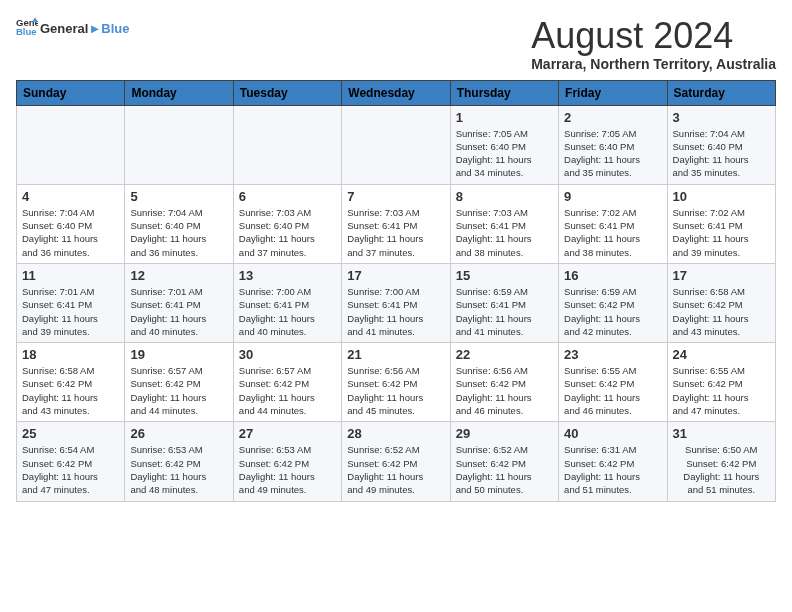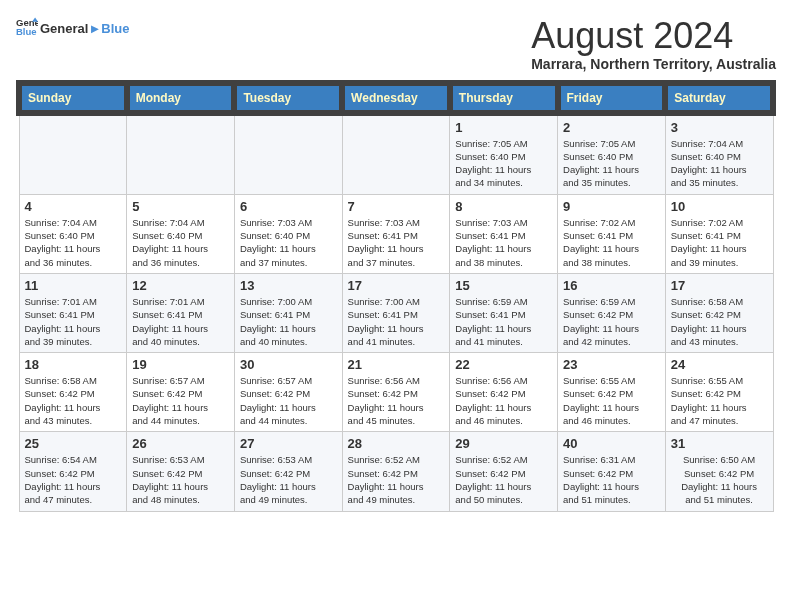--- a/index.html
+++ b/index.html
@@ -40,26 +40,26 @@
       color: #333;
       font-weight: bold;
     }
     table {
       width: 100%;
       border-collapse: collapse;
       font-size: 10px;
     }
     thead tr th {
       background: #3a7fc1;
-      color: #fef9c3;
+      color: #000000;
       text-align: left;
       padding: 5px 6px;
       font-size: 12px;
       font-weight: bold;
-      border: 6px solid #404040;
+      border: 1px solid #404040;
     }
     tbody tr td {
       vertical-align: top;
       padding: 4px 5px;
       border: 1px solid #ccc;
       min-height: 80px;
       width: calc(100%/7);
       background: #fff;
     }
     tbody tr:nth-child(odd) td {

